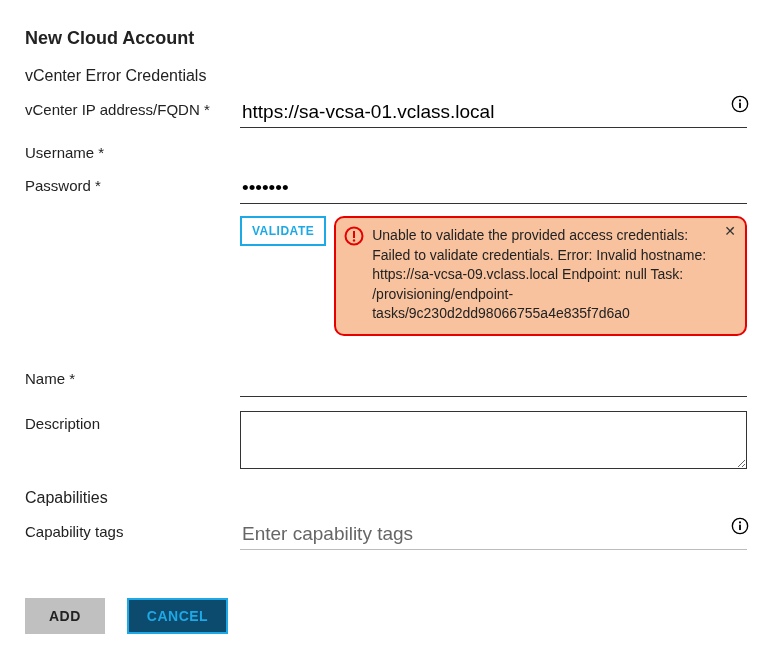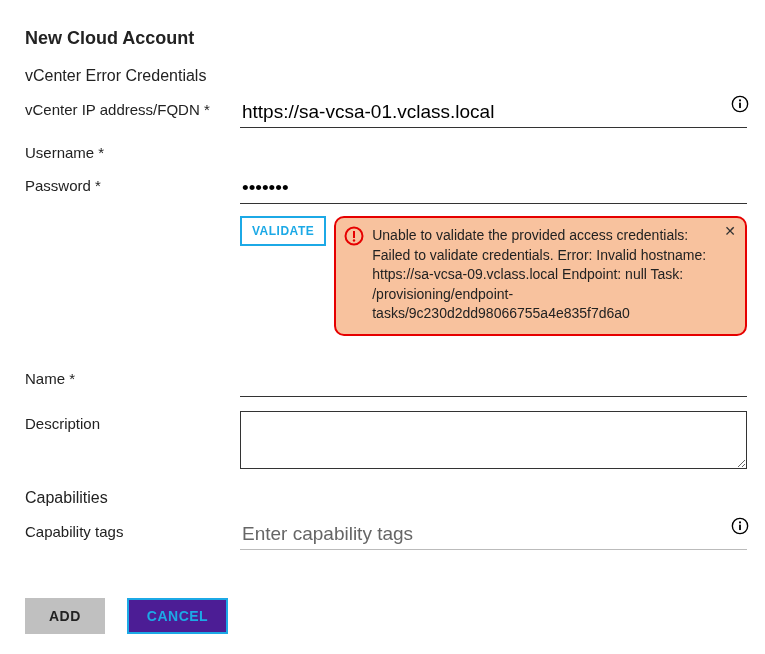--- a/index.html
+++ b/index.html
@@ -138,21 +138,21 @@
       background: #c0c0c0;
       border: none;
       color: #222;
       font-weight: 700;
       font-size: 14px;
       padding: 10px 24px;
       cursor: pointer;
       letter-spacing: 0.5px;
     }
     .cancel-button {
-      background: #4c1d95;
+      background: #0c4a6e;
       border: 2px solid #1ca9e6;
       color: #1ca9e6;
       font-weight: 700;
       font-size: 14px;
       padding: 5px 18px;
       cursor: pointer;
       letter-spacing: 0.5px;
     }
     .capabilities-section {
       margin-top: 20px;

